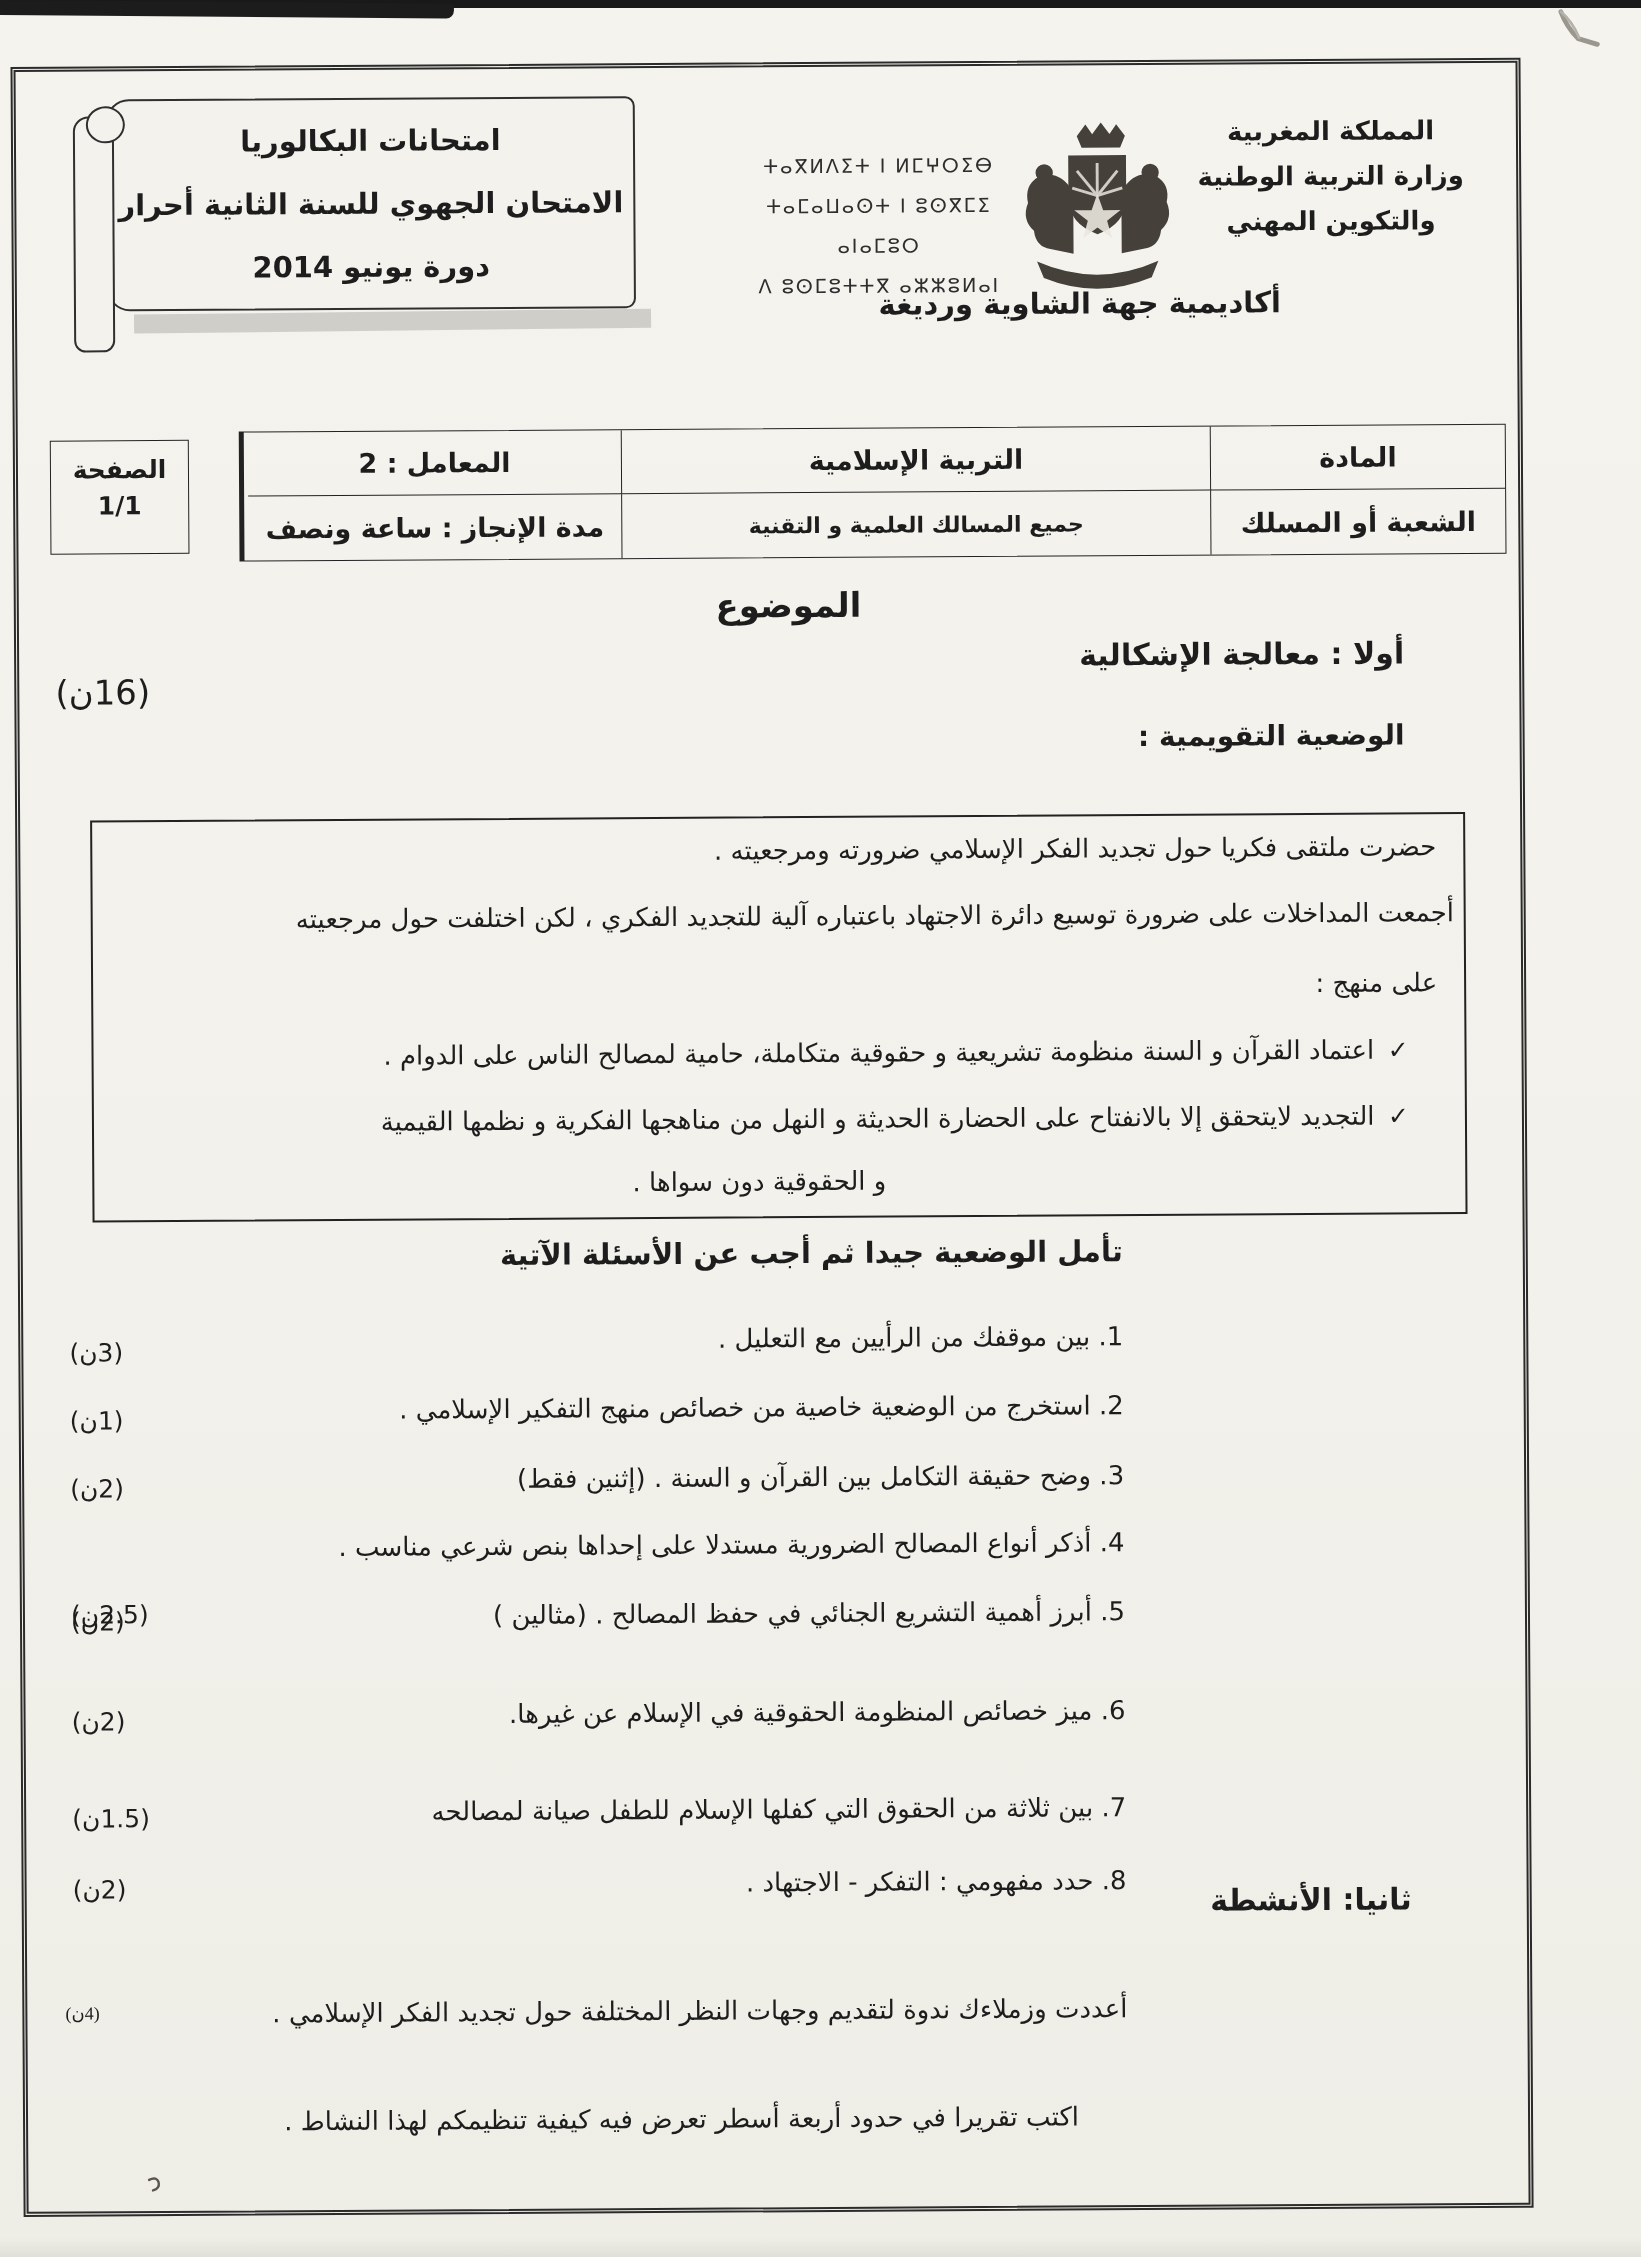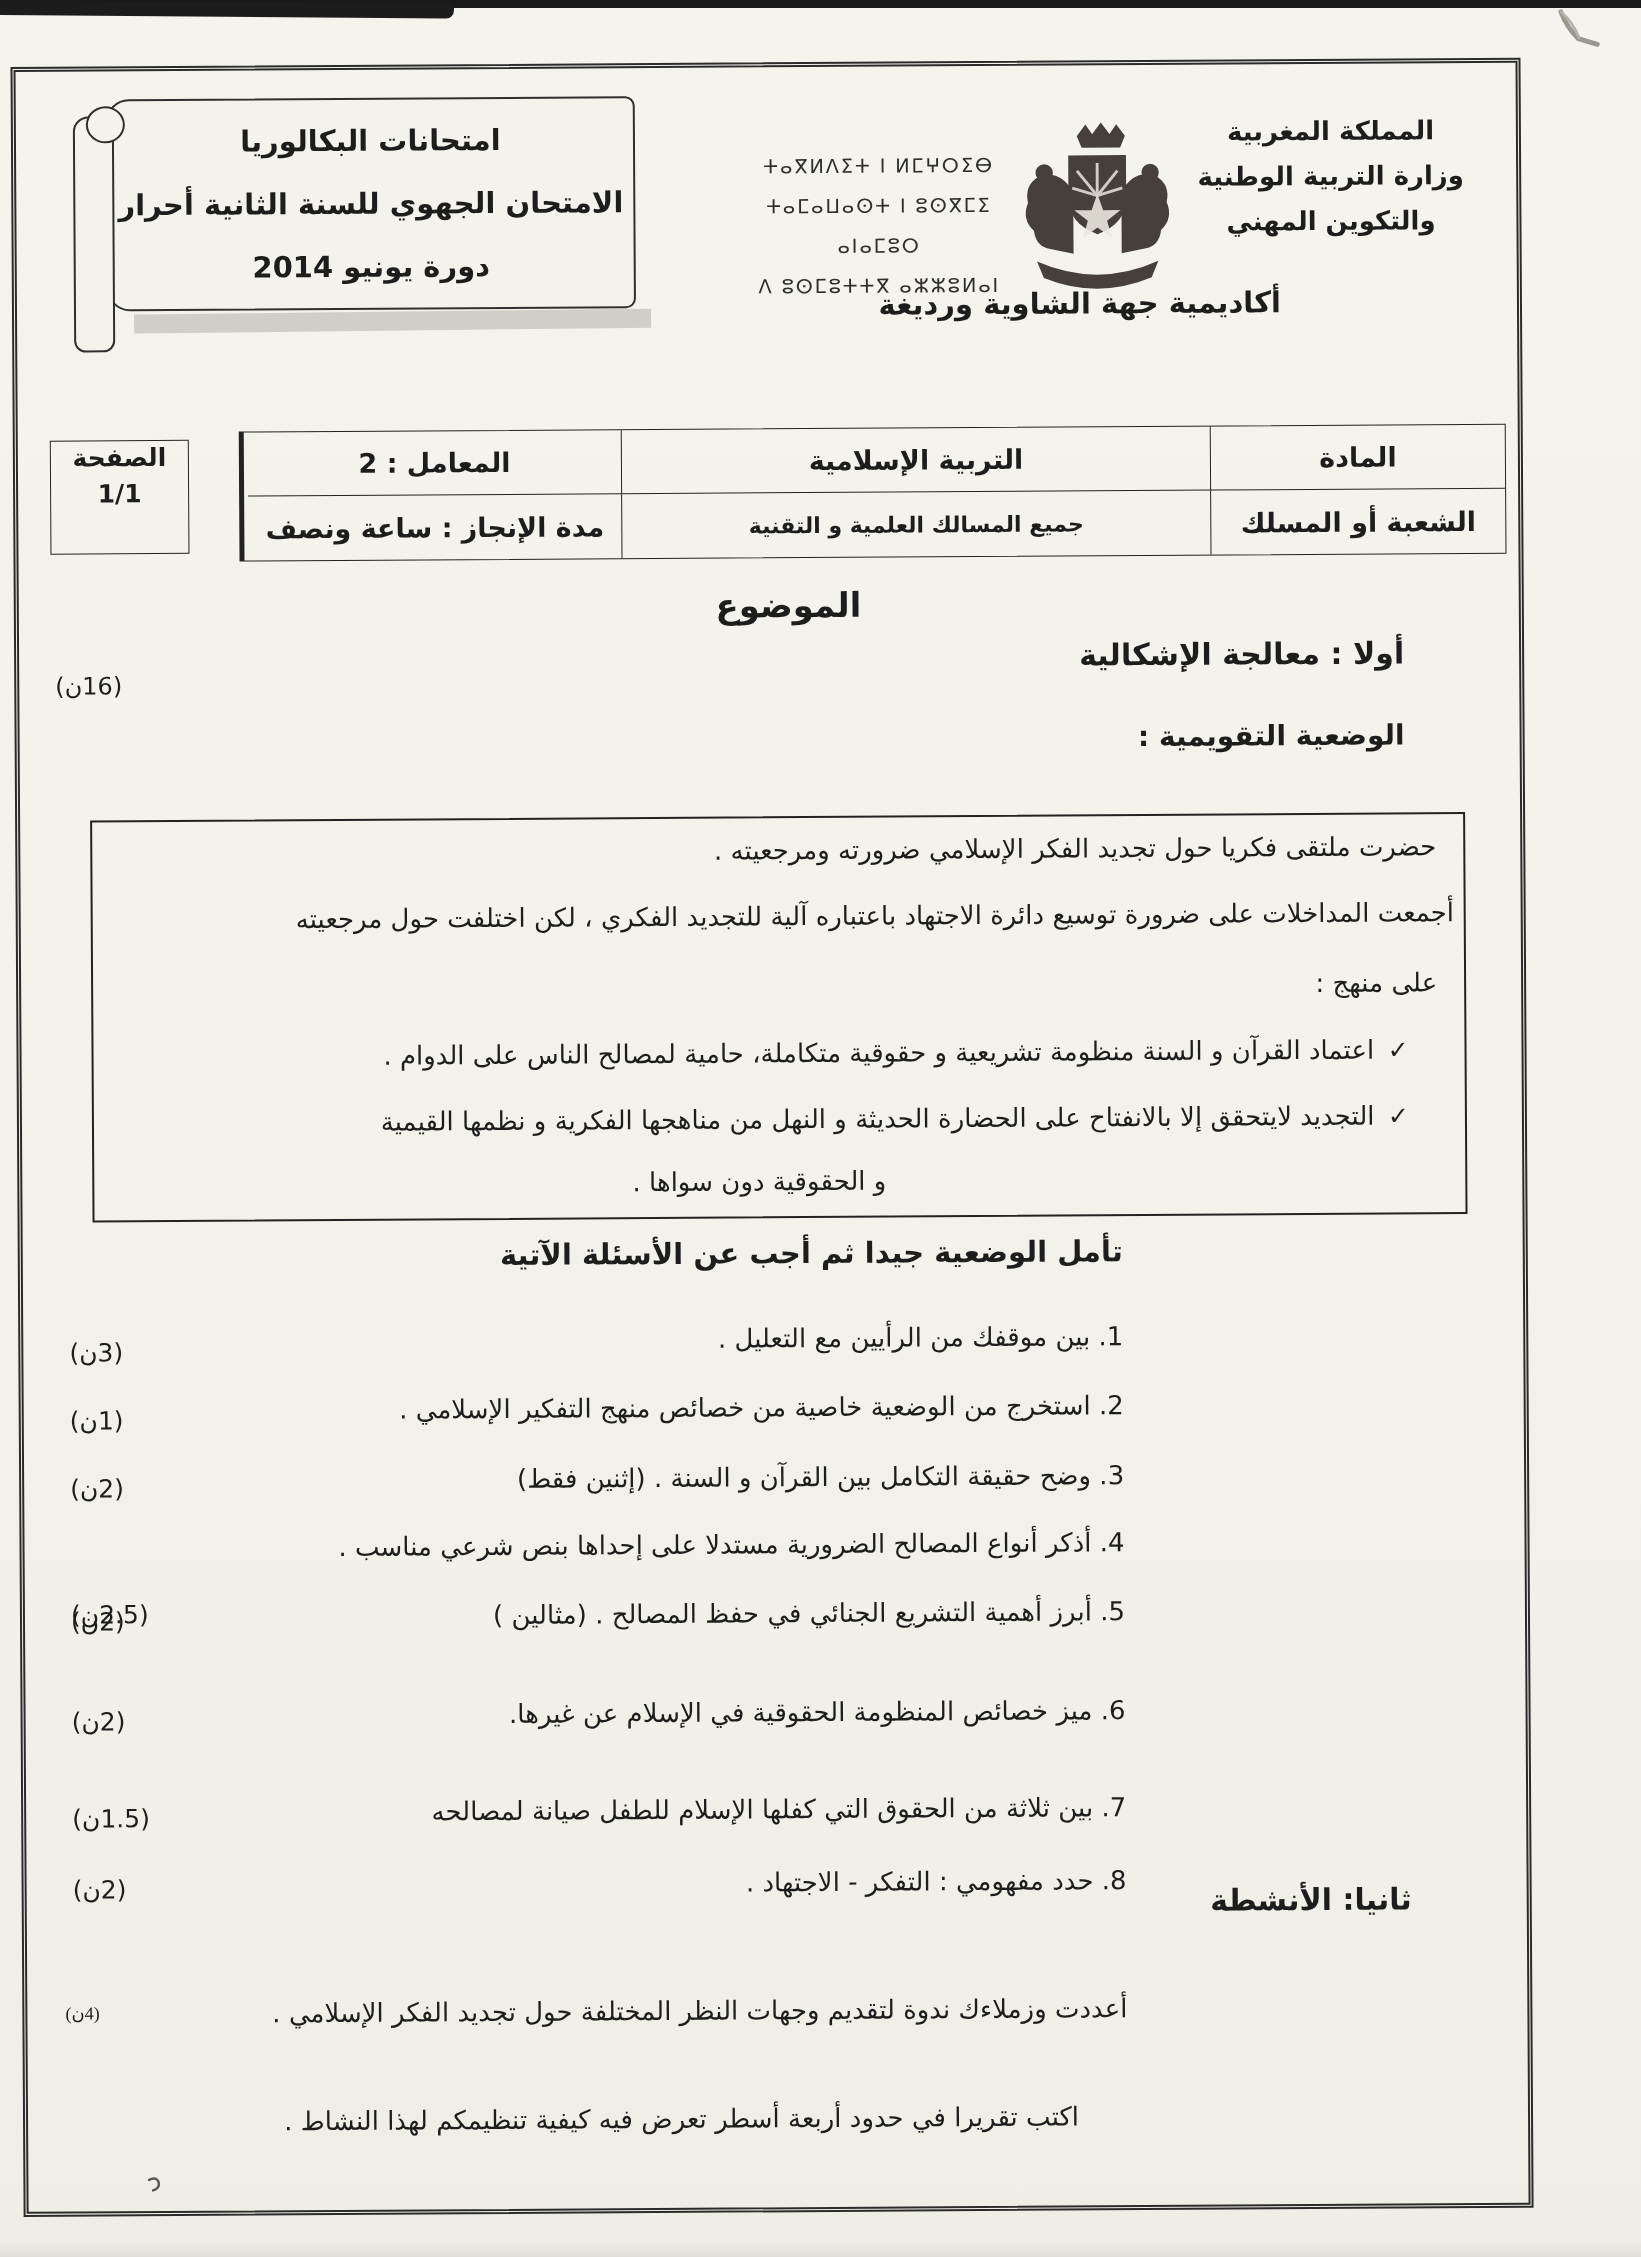--- a/index.html
+++ b/index.html
@@ -24,31 +24,31 @@
   .banner-roll{position:absolute;left:0;top:27px;width:37px;height:232px;border:2.9px solid #2f2f2f;border-radius:15.4px 15.4px 11.6px 11.6px;background:#f3f2ed;}
   .banner-knob{position:absolute;left:12.6px;top:17.4px;width:35px;height:33px;border:2.9px solid #2f2f2f;border-radius:50%;background:#f3f2ed;}
   .banner-line{text-align:center;font-weight:bold;font-size:29px;}
   
   #ministry{right:145px;top:112px;width:319px;text-align:center;font-weight:bold;font-size:26px;line-height:45px;}
   #tifinagh{left:742px;top:147px;width:285px;text-align:center;font-size:19.3px;line-height:40px;letter-spacing:1.9px;color:#2e2e2e;direction:ltr;}
   #arms{left:1025px;top:122px;width:156px;height:174px;}
   #academy{right:355px;top:288px;font-weight:bold;font-size:29px;}
   
   #pagebox{left:54px;top:436px;width:137px;height:112px;border:1.9px solid #222;text-align:center;font-weight:bold;font-size:25px;background:transparent;}
-  #pagebox .pb-label{margin-top:2px;}
+  #pagebox .pb-label{margin-top:14px;}
   #pagebox .pb-value{margin-top:7px;}
   #infotable{left:243px;top:428px;width:1261px;border:1.9px solid #222;border-left-width:5.8px;display:grid;grid-template-columns:295px 589px 373px;grid-template-rows:64px 64px;direction:rtl;background:transparent;}
   .it-cell{display:flex;align-items:center;justify-content:center;font-weight:bold;font-size:27px;}
   .c-a,.c-b{border-left:1.9px solid #222;}
   .r1{border-bottom:1.9px solid #222;}
   .small-cell{font-size:22px;}
   
   #subject-title{left:-29px;top:585px;width:1641px;text-align:center;font-weight:bold;font-size:34px;}
   #sec1-title{right:234px;top:639px;font-weight:bold;font-size:30px;}
-  #sec1-mark{left:58px;top:668px;font-size:24px;}
+  #sec1-mark{left:58px;top:668px;font-size:34px;}
   #sec1-sub{right:234px;top:722px;font-weight:bold;font-size:28px;}
   
   #sitbox{left:92px;top:816px;width:1371px;height:398px;border:2.9px solid #222;}
   #sitbox .line{position:absolute;font-size:26px;white-space:nowrap;}
   .check{display:inline-block;margin-left:13.5px;font-size:25px;}
   
   #instruction{right:519px;top:1236px;font-weight:bold;font-size:29px;white-space:nowrap;}
   .q{right:519px;font-size:26px;white-space:nowrap;}
   .m{left:60px;font-size:25px;white-space:nowrap;margin-left:8px;}
   

